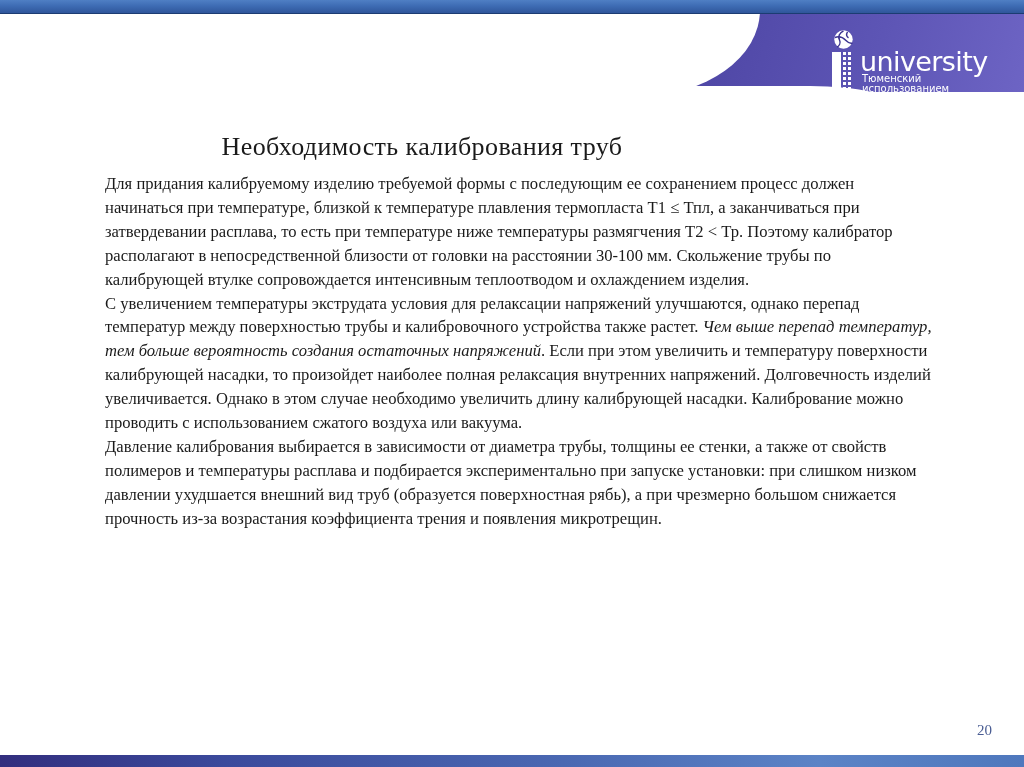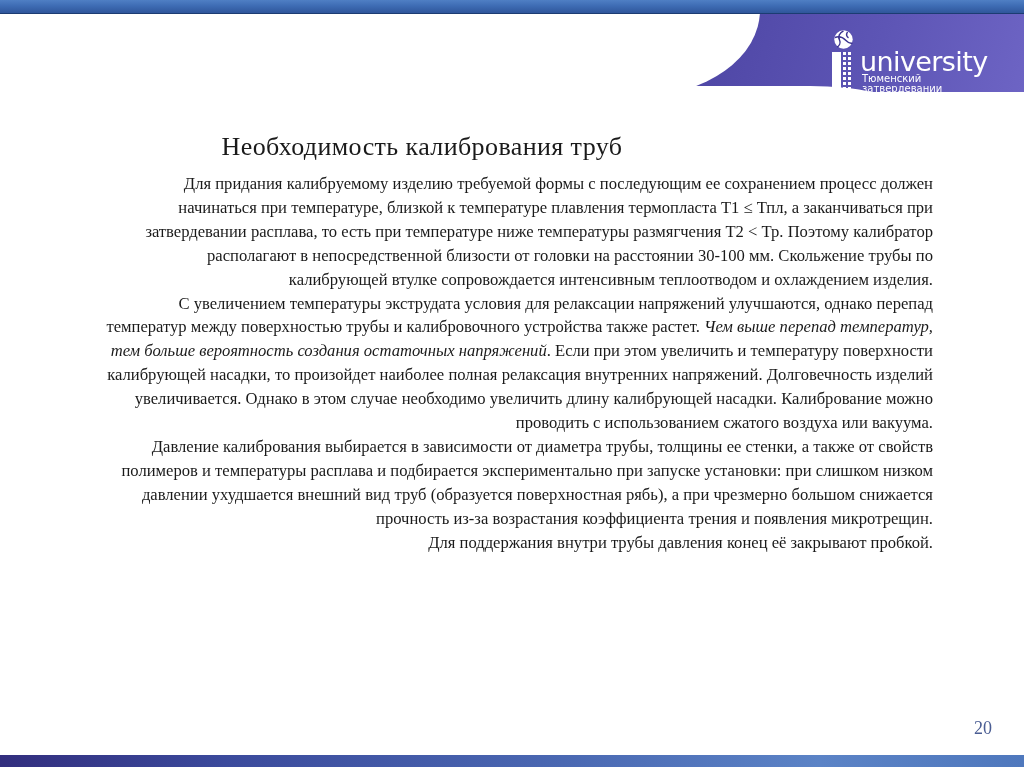--- a/index.html
+++ b/index.html
@@ -130,33 +130,32 @@
     top: 172px;
     width: 828px;
     font-family: "Liberation Serif", serif;
     font-size: 16.6px;
     line-height: 23.9px;
     color: #1a1a1a;
     text-align: left;
   }
   .body-text p {
     margin: 0;
-    text-align: right;
   }
   .body-text i {
     font-style: italic;
   }
 
   
   .page-number {
     position: absolute;
     right: 32px;
     bottom: 28px;
     font-family: "Liberation Serif", serif;
-    font-size: 18px;
+    font-size: 15px;
     color: #4a5d93;
   }
   .bottom-bar {
     position: absolute;
     left: 0;
     bottom: 0;
     width: 1024px;
     height: 12px;
     background: linear-gradient(to right, #322e7e 0%, #3b4a9c 22%, #4a68b2 55%, #5b83c6 80%, #4f78bd 100%);
   }
@@ -198,30 +197,29 @@
         <rect x="11" y="35" width="3" height="3"></rect>
           <rect x="16" y="35" width="3" height="3"></rect>
         <rect x="11" y="40" width="3" height="3"></rect>
           <rect x="16" y="40" width="3" height="3"></rect>
       </g>
     </svg>
 
     <div class="logo-word">university</div>
     <div class="logo-sub">
       <div>Тюменский</div>
-      <div>затвердевании</div>
+      <div>использованием</div>
 
     </div>
   </div>
 
 </div>
 
 <div class="content-heading">Необходимость калибрования труб</div>
 
 <div class="body-text">
   <p>Для придания калибруемому изделию требуемой формы с последующим ее сохранением процесс должен начинаться при температуре, близкой к температуре плавления термопласта Т1 ≤ Тпл, а заканчиваться при затвердевании расплава, то есть при температуре ниже температуры размягчения Т2 &lt; Тр. Поэтому калибратор располагают в непосредственной близости от головки на расстоянии 30-100 мм. Скольжение трубы по калибрующей втулке сопровождается интенсивным теплоотводом и охлаждением изделия.</p>
   <p><span>С увеличением температуры экструдата условия для релаксации напряжений улучшаются, однако перепад температур между поверхностью трубы и калибровочного устройства также растет. </span><i>Чем выше перепад температур, тем больше вероятность создания остаточных напряжений</i><span>. Если при этом увеличить и температуру поверхности калибрующей насадки, то произойдет наиболее полная релаксация внутренних напряжений. Долговечность изделий увеличивается. Однако в этом случае необходимо увеличить длину калибрующей насадки. Калибрование можно проводить с использованием сжатого воздуха или вакуума.</span></p>
   <p>Давление калибрования выбирается в зависимости от диаметра трубы, толщины ее стенки, а также от свойств полимеров и температуры расплава и подбирается экспериментально при запуске установки: при слишком низком давлении ухудшается внешний вид труб (образуется поверхностная рябь), а при чрезмерно большом снижается прочность из-за возрастания коэффициента трения и появления микротрещин.</p>
-  <p>Для поддержания внутри трубы давления конец её закрывают пробкой.</p>
 </div>
 
 <div class="page-number">20</div>
 <div class="bottom-bar"></div>
 
 </body></html>

